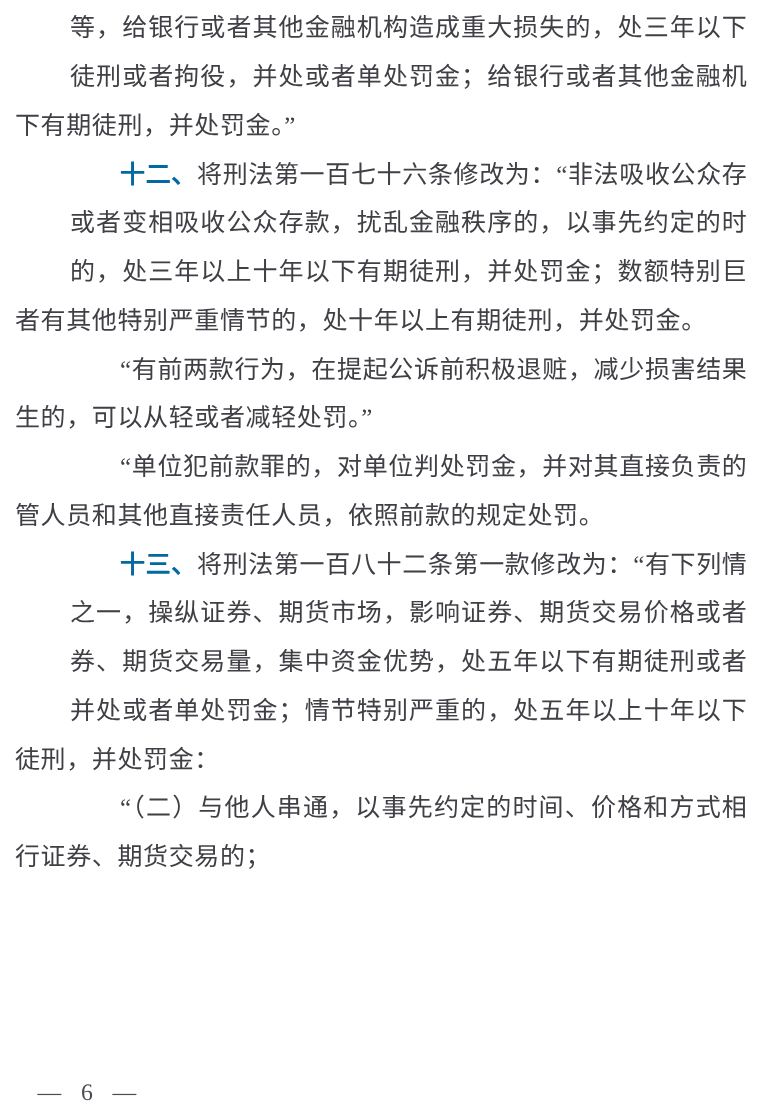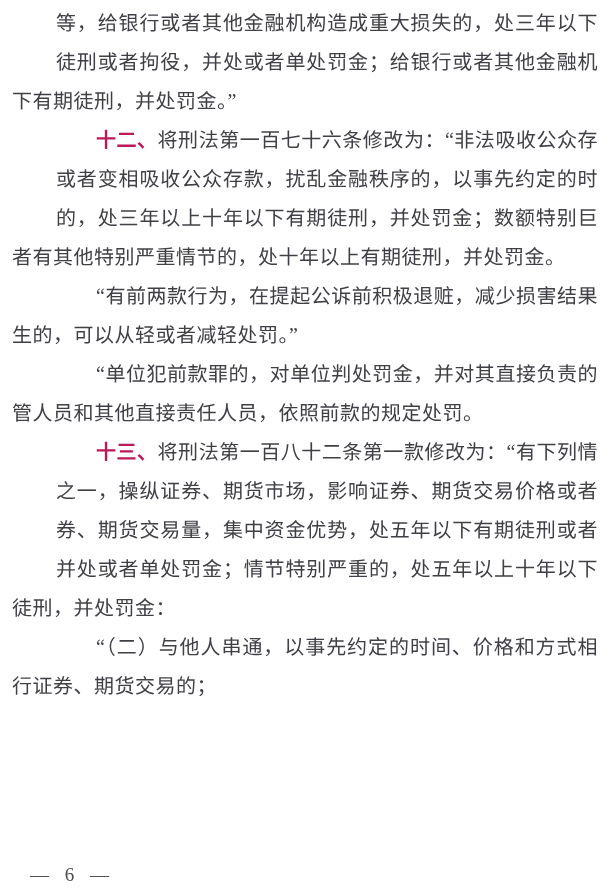--- a/index.html
+++ b/index.html
@@ -47,21 +47,21 @@
     margin-left: 44px;
   }
   .line.indent {
     padding-left: 40px;
   }
   .seg {
     letter-spacing: 0.5px;
   }
   .seg.b {
     font-weight: 700;
-    color: #be185d;
+    color: #0369a1;
   }
   .footer {
     position: absolute;
     left: 30px;
     top: 862px;
     height: 26px;
     line-height: 26px;
     font-size: 19px;
     color: #4a4a52;
     letter-spacing: 2px;

